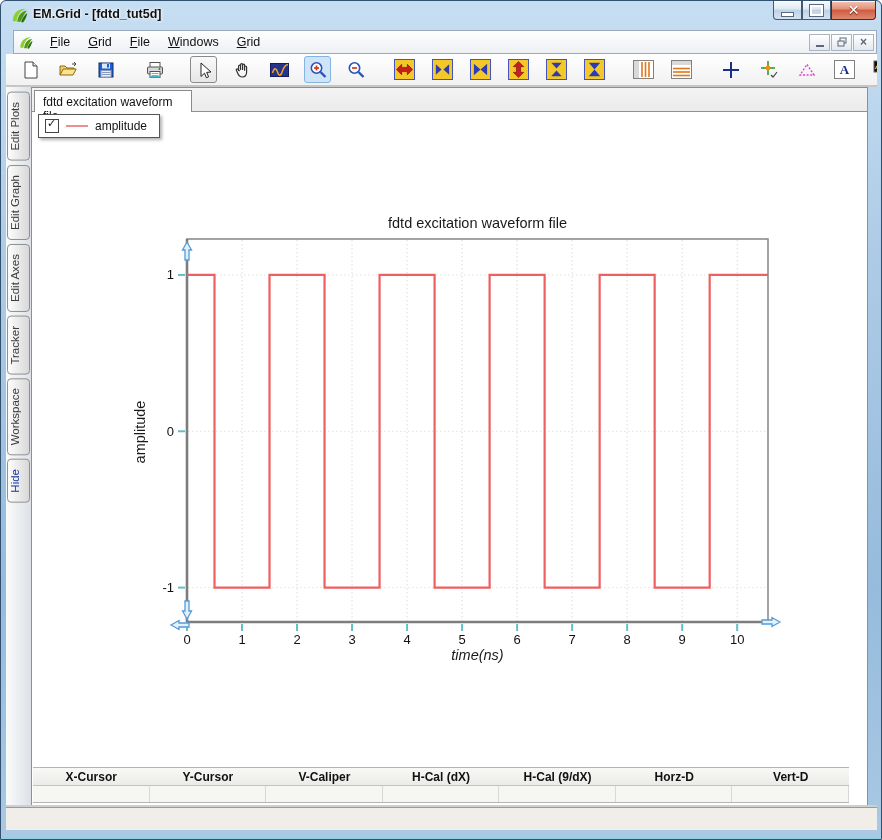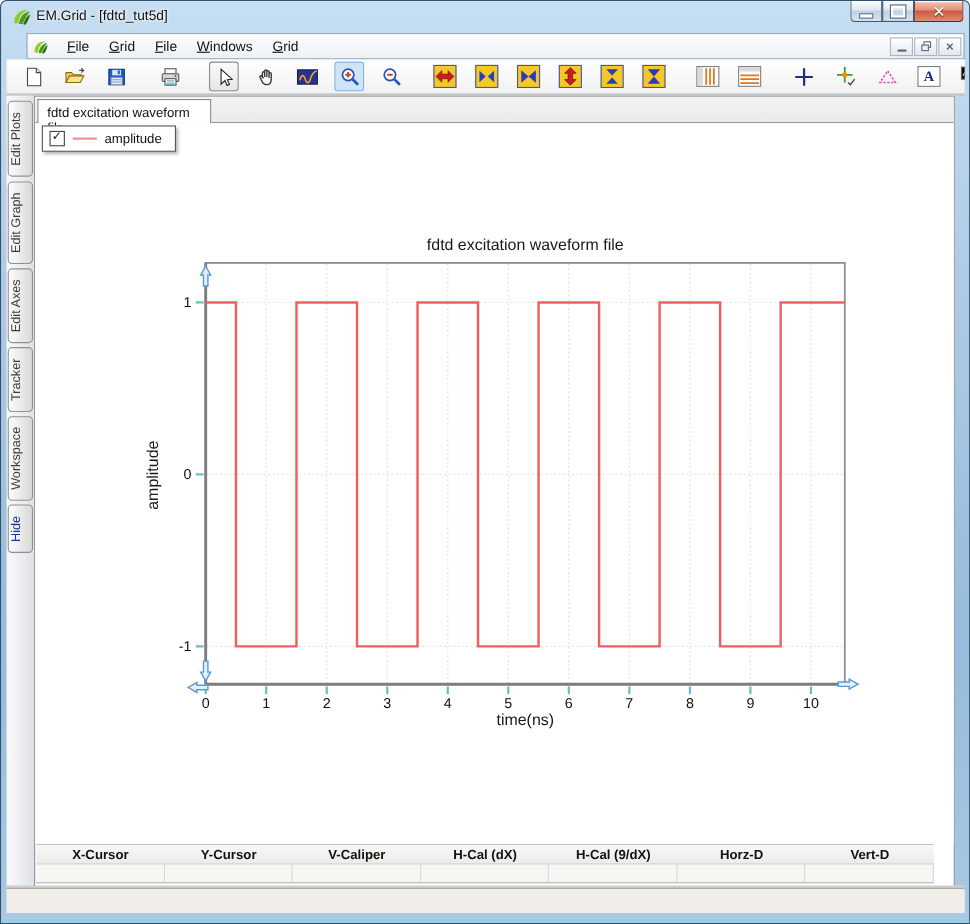--- a/index.html
+++ b/index.html
@@ -4,34 +4,34 @@
 <style>
   html,body{margin:0;padding:0;width:882px;height:840px;overflow:hidden;
     font-family:"Liberation Sans","DejaVu Sans",sans-serif;-webkit-font-smoothing:antialiased;}
   .frame{position:absolute;inset:0;border:1px solid #30506e;border-radius:6px 6px 0 0;
     background:linear-gradient(180deg,#c6def2 0%,#aecbe6 30%,#96bbdc 70%,#a9c9e4 100%);box-sizing:border-box;}
   .frame::after{content:"";position:absolute;left:0;right:0;bottom:0;height:2px;background:#8fd2e4;}
 
   
   .titlebar{position:absolute;left:0;right:0;top:0;height:29px;}
   .tlogo{position:absolute;left:9px;top:5px;}
-  .ttitle{position:absolute;left:32px;top:6px;font-size:12.5px;color:#101010;text-shadow:0 0 4px #fff,0 0 2px #fff;}
+  .ttitle{position:absolute;left:32px;top:6px;font-size:12.5px;color:#101010;text-shadow:0 0 4px #fff,0 0 2px #fff;font-weight:bold;}
   .wbtns{position:absolute;right:5px;top:0;display:flex;}
   .wbtn{width:29px;height:19px;border:1px solid #44586f;border-top:none;box-sizing:border-box;
     background:linear-gradient(#f7fafd 0%,#dfe9f3 45%,#bed2e6 50%,#d4e3f2 100%);
     box-shadow:inset 0 1px 0 rgba(255,255,255,.85);display:flex;align-items:center;justify-content:center;}
   .wbtn.first{border-radius:0 0 0 4px;}
   .wbtn.close{width:45px;border-radius:0 0 4px 0;border-color:#6e1f12;
     background:linear-gradient(#f5c3b4 0%,#e3917a 45%,#cf5a3e 50%,#dd8a70 100%);}
   .g-min{width:11px;height:3px;background:#fff;border:1px solid #5a6a7e;margin-top:8px;}
   .g-max{width:9px;height:7px;border:2px solid #fff;outline:1px solid #5a6a7e;background:transparent;}
   .g-x{color:#fff;font-size:14px;font-weight:bold;text-shadow:0 1px 1px #5c1d10;line-height:1;}
 
   
-  .menubar{position:absolute;left:23px;right:4px;top:29px;height:24px;
+  .menubar{position:absolute;left:12px;right:4px;top:29px;height:24px;
     background:linear-gradient(#fefefe,#edf0f4);border:1px solid #9aaabc;box-sizing:border-box;
     display:flex;align-items:center;}
   .mlogo{margin:0 8px 0 4px;}
   .menu-item{display:inline-block;padding:3px 9px;font-size:12.5px;color:#111;}
   .menu-item::first-letter{text-decoration:underline;}
   .mdibtns{margin-left:auto;display:flex;gap:1px;margin-right:2px;}
   .mbtn{width:21px;height:17px;border:1px solid #aab4c2;box-sizing:border-box;
     background:linear-gradient(#ffffff,#e3e8ef);display:flex;align-items:center;justify-content:center;color:#5c6878;}
   .g2-min{width:8px;height:2px;background:#5c6878;margin-top:7px;}
   .g2-x{font-size:12px;font-weight:bold;line-height:1;}
@@ -68,21 +68,21 @@
     padding:4px 8px 0;box-sizing:border-box;z-index:2;}
 
   .graph{position:relative;flex:1 1 auto;background:#fff;overflow:hidden;}
   .legend{position:absolute;left:6px;top:2px;z-index:5;background:#fff;border:1px solid #555;
     box-shadow:2px 2px 3px rgba(0,0,0,.3);display:flex;align-items:center;gap:7px;padding:4px 12px 4px 6px;}
   .lg-check{width:12px;height:12px;border:1px solid #444;background:#fff;position:relative;flex:0 0 auto;}
   .lg-check span{position:absolute;left:1px;top:-3px;font-size:11px;font-weight:bold;color:#111;}
   .lg-line{width:22px;height:0;border-top:2px solid #ee8f8f;flex:0 0 auto;}
   .lg-label{font-size:12px;color:#111;}
   .c-title{position:absolute;left:155px;width:581px;top:103px;text-align:center;font-size:14.5px;color:#1a1a1a;}
-  .c-xlabel{position:absolute;left:155px;width:581px;top:535px;text-align:center;font-size:14.5px;color:#1a1a1a;}
+  .c-xlabel{position:absolute;left:155px;width:581px;top:535px;text-align:center;font-size:14.5px;color:#1a1a1a;font-style:italic;}
   .c-ylabel{position:absolute;left:108px;top:320px;transform:translate(-50%,-50%) rotate(-90deg);font-size:14.5px;color:#1a1a1a;white-space:nowrap;}
   text.ticklbl{font-family:"Liberation Sans","DejaVu Sans",sans-serif;font-size:13px;fill:#111;}
 
   .statusbar{flex:0 0 auto;margin:0 18px 3px 1px;}
   .st-head{display:flex;height:17px;align-items:center;background:linear-gradient(#f8f8f6,#ebebe8);
     border-top:1px solid #b5b5b5;border-bottom:1px solid #c2c2c2;font-weight:bold;font-size:12px;color:#111;}
   .st-head div{flex:1;text-align:center;}
   .st-vals{display:flex;height:16px;background:#f6f6f3;border-bottom:1px solid #b5b5b5;}
   .st-vals div{flex:1;border-right:1px solid #d8d8d8;font-size:11px;}
 

